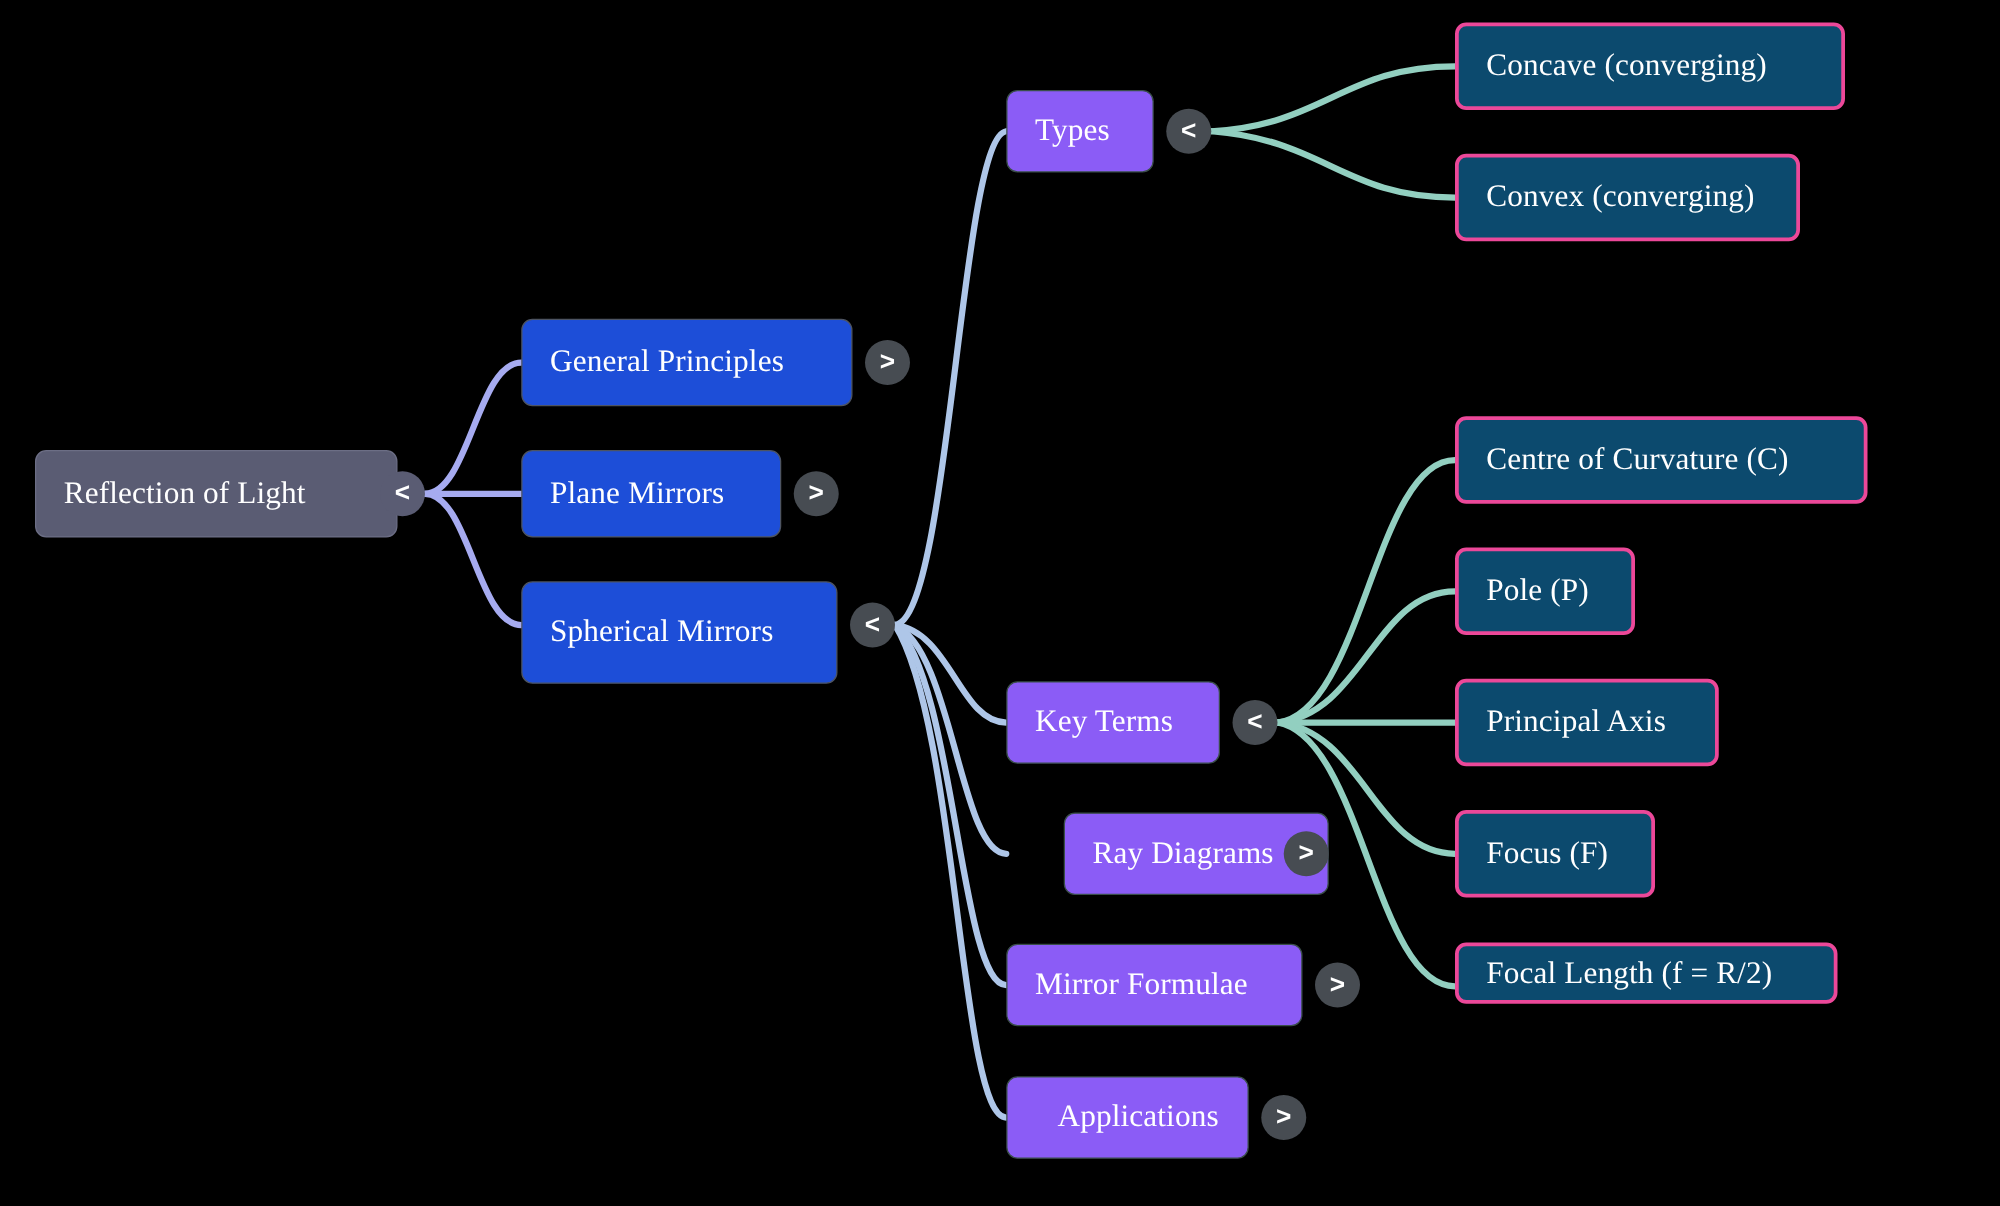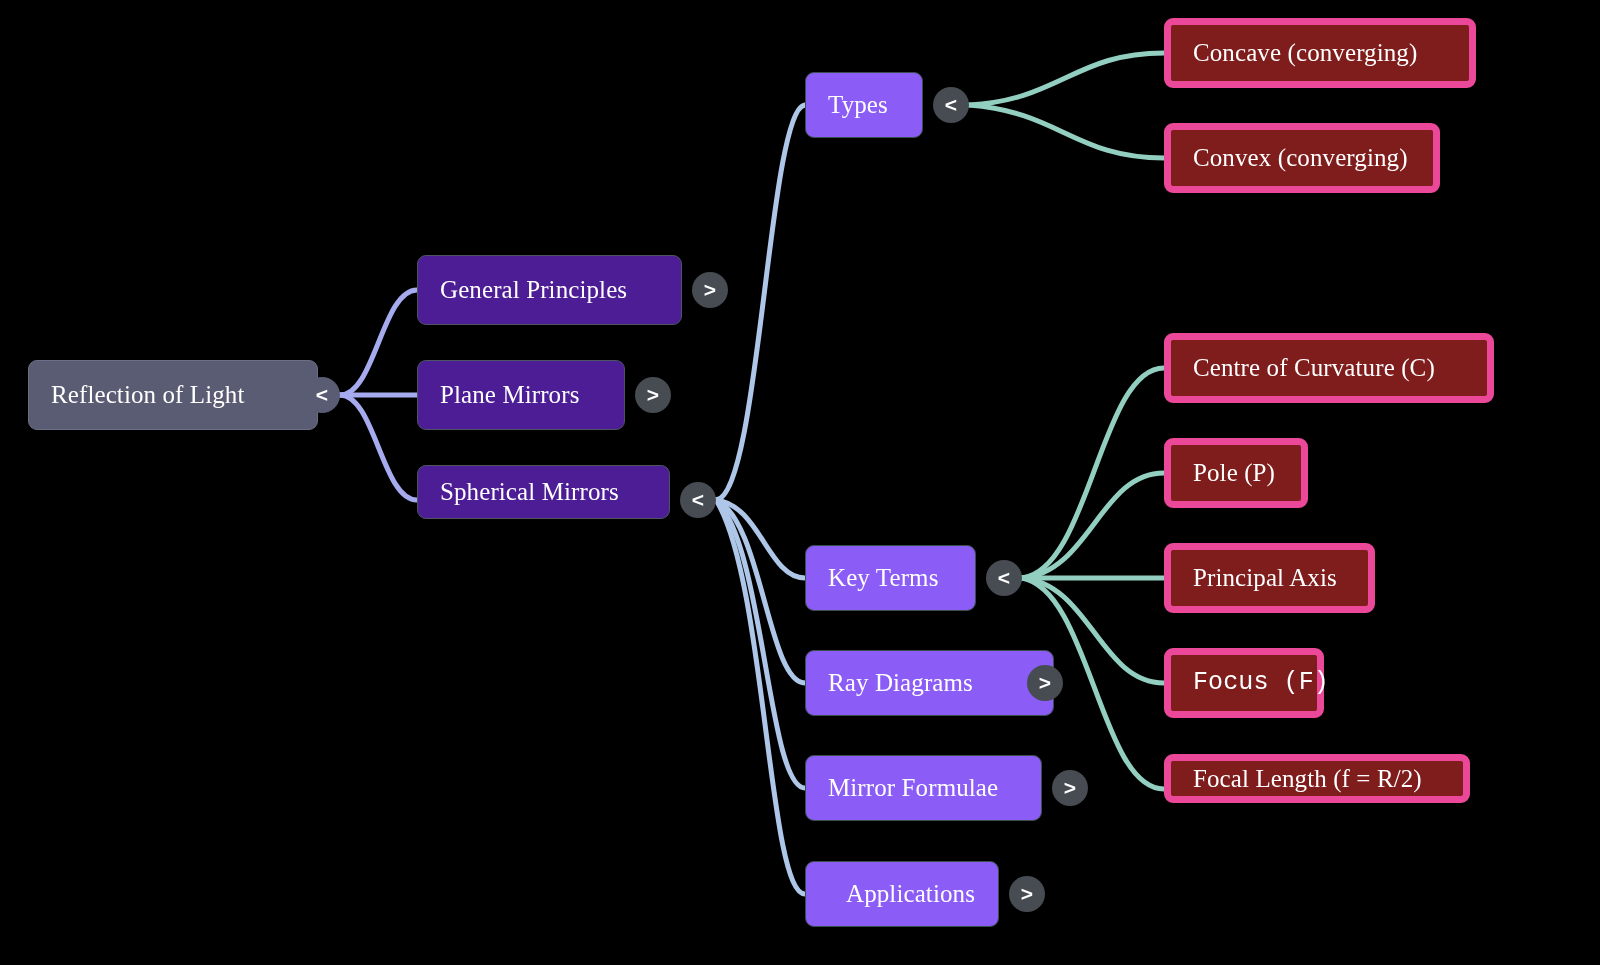--- a/index.html
+++ b/index.html
@@ -33,30 +33,30 @@
     line-height: 1.1;
     padding: 0 22px;
     white-space: nowrap;
     letter-spacing: 0.1px;
   }
   .node.root {
     background: #5a5c73;
     border: 1px solid #6c6e85;
   }
   .node.lvl2 {
-    background: #4c1d95;
+    background: #1d4ed8;
     border: 1px solid #4d5462;
   }
   .node.lvl3 {
     background: #8b5cf6;
     border: 1px solid #3a4e4a;
   }
   .node.leaf {
-    background: #7f1d1d;
-    border: 7px solid #ec4899;
+    background: #0c4a6e;
+    border: 3px solid #ec4899;
   }
   .toggle {
     position: absolute;
     width: 36px;
     height: 36px;
     border-radius: 50%;
     display: flex;
     align-items: center;
     justify-content: center;
     color: #ffffff;
@@ -106,39 +106,39 @@
       </div>
       <div class="toggle dark-toggle" style="left: 692px; top: 272px;">
         <span>&gt;</span>
       </div>
       <div class="node lvl2" style="left: 417px; top: 360px; width: 208px; height: 70px;">
         <span>Plane Mirrors</span>
       </div>
       <div class="toggle dark-toggle" style="left: 635px; top: 377px;">
         <span>&gt;</span>
       </div>
-      <div class="node lvl2" style="left: 417px; top: 465px; width: 253px; height: 54px;">
+      <div class="node lvl2" style="left: 417px; top: 465px; width: 253px; height: 82px;">
         <span>Spherical Mirrors</span>
       </div>
       <div class="toggle dark-toggle" style="left: 680px; top: 482px;">
         <span>&lt;</span>
       </div>
       <div class="node lvl3" style="left: 805px; top: 72px; width: 118px; height: 66px;">
         <span>Types</span>
       </div>
       <div class="toggle dark-toggle" style="left: 933px; top: 87px;">
         <span>&lt;</span>
       </div>
       <div class="node lvl3" style="left: 805px; top: 545px; width: 171px; height: 66px;">
         <span>Key Terms</span>
       </div>
       <div class="toggle dark-toggle" style="left: 986px; top: 560px;">
         <span>&lt;</span>
       </div>
-      <div class="node lvl3" style="left: 805px; top: 650px; width: 249px; height: 66px; align-items: center;">
+      <div class="node lvl3" style="left: 851px; top: 650px; width: 212px; height: 66px; align-items: center;">
         <span>Ray Diagrams</span>
       </div>
       <div class="toggle dark-toggle" style="left: 1027px; top: 665px;">
         <span>&gt;</span>
       </div>
       <div class="node lvl3" style="left: 805px; top: 755px; width: 237px; height: 66px;">
         <span>Mirror Formulae</span>
       </div>
       <div class="toggle dark-toggle" style="left: 1052px; top: 770px;">
         <span>&gt;</span>
@@ -157,20 +157,20 @@
       </div>
       <div class="node leaf" style="left: 1164px; top: 333px; width: 330px; height: 70px;">
         <span>Centre of Curvature (C)</span>
       </div>
       <div class="node leaf" style="left: 1164px; top: 438px; width: 144px; height: 70px;">
         <span>Pole (P)</span>
       </div>
       <div class="node leaf" style="left: 1164px; top: 543px; width: 211px; height: 70px;">
         <span>Principal Axis</span>
       </div>
-      <div class="node leaf" style="left: 1164px; top: 648px; width: 160px; height: 70px; font-family: Liberation Mono, monospace;">
+      <div class="node leaf" style="left: 1164px; top: 648px; width: 160px; height: 70px;">
         <span>Focus (F)</span>
       </div>
       <div class="node leaf" style="left: 1164px; top: 754px; width: 306px; height: 49px;">
         <span>Focal Length (f = R/2)</span>
       </div>
     </div>
 </div>
 
 </body></html>

